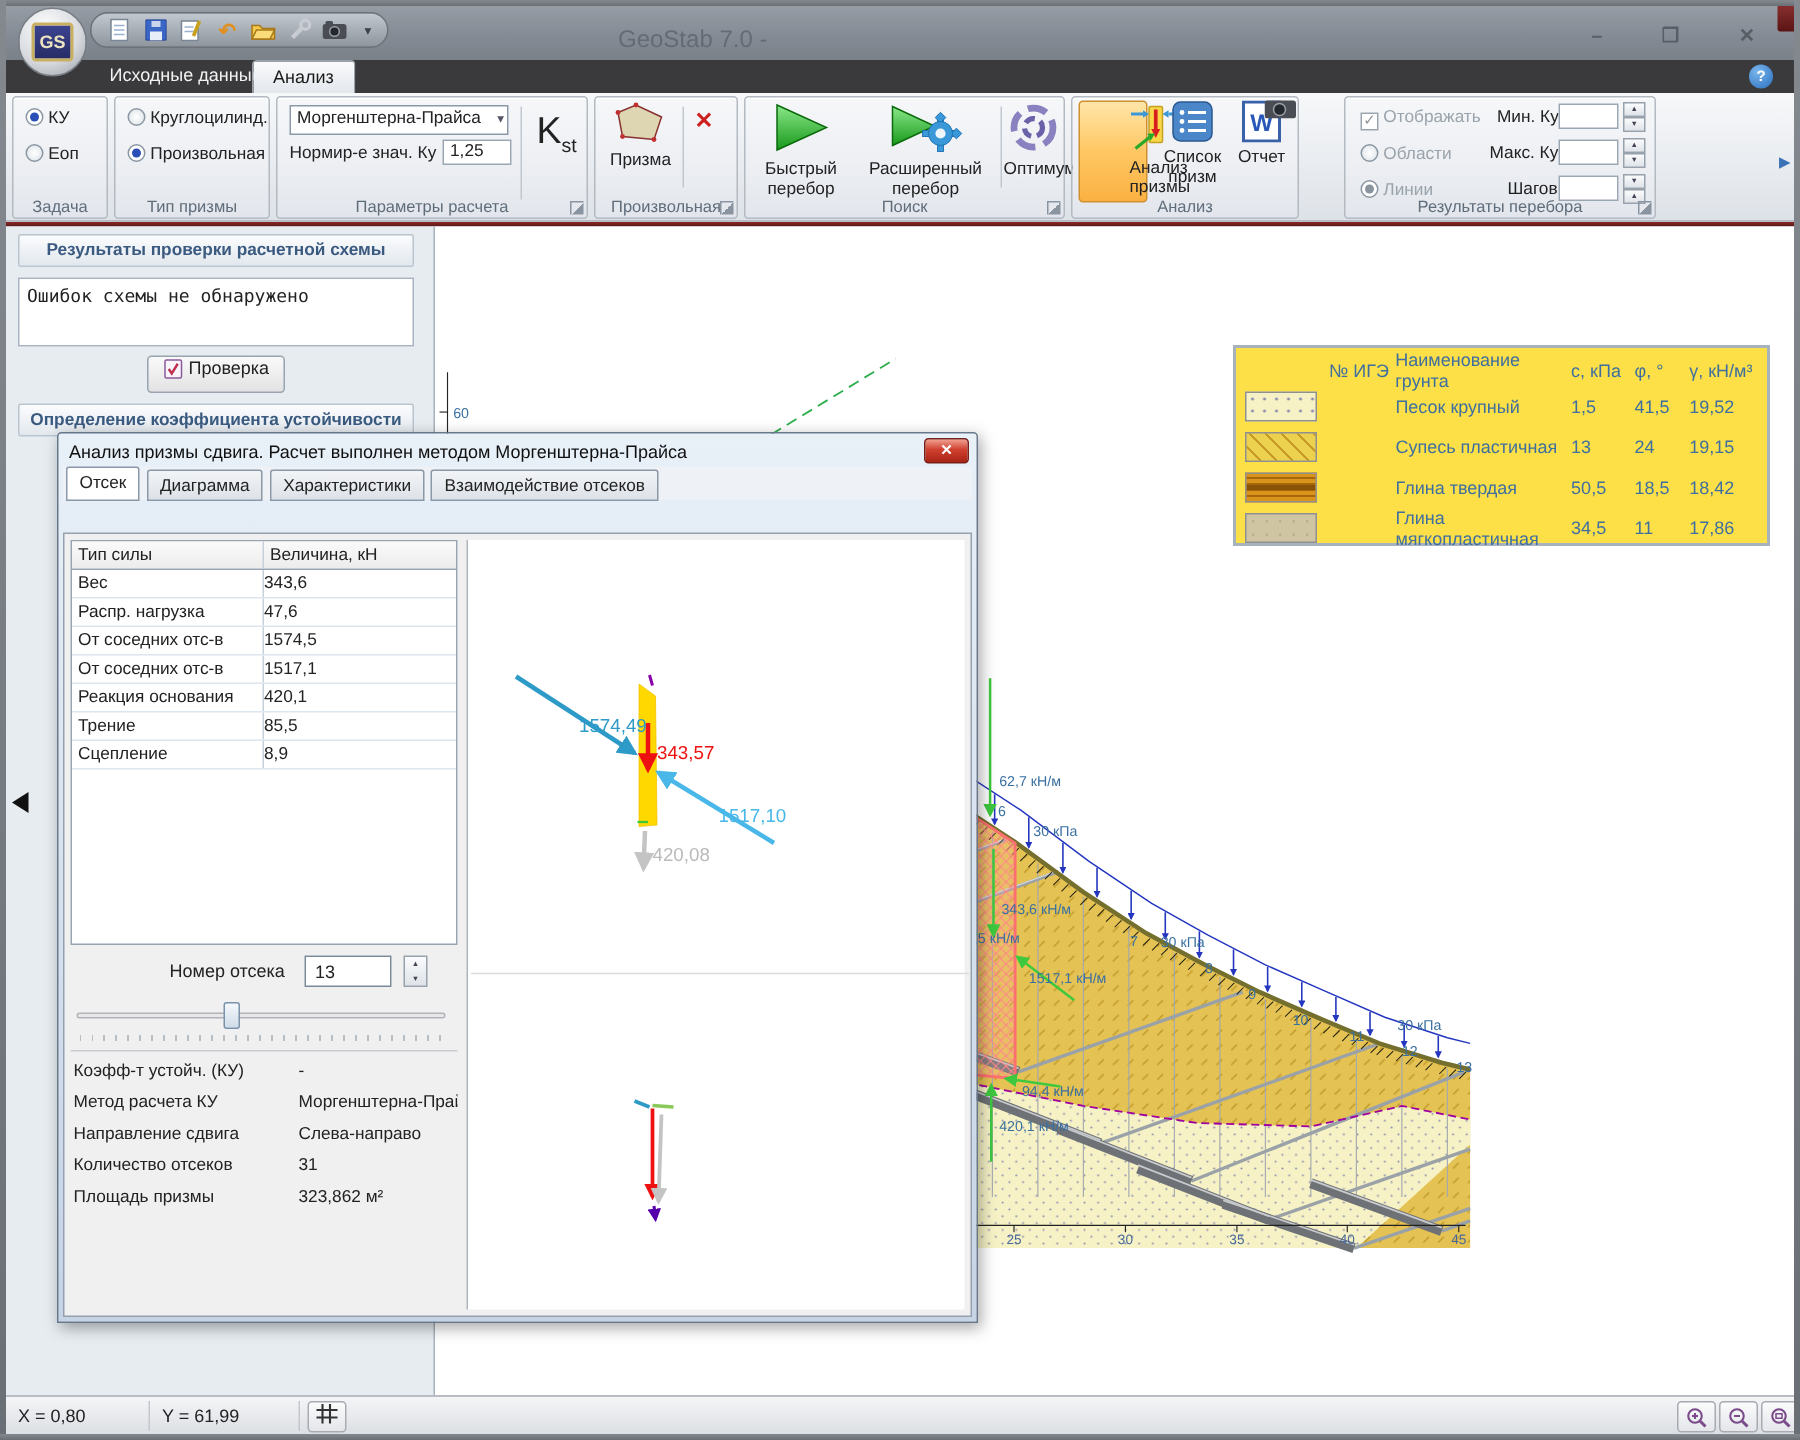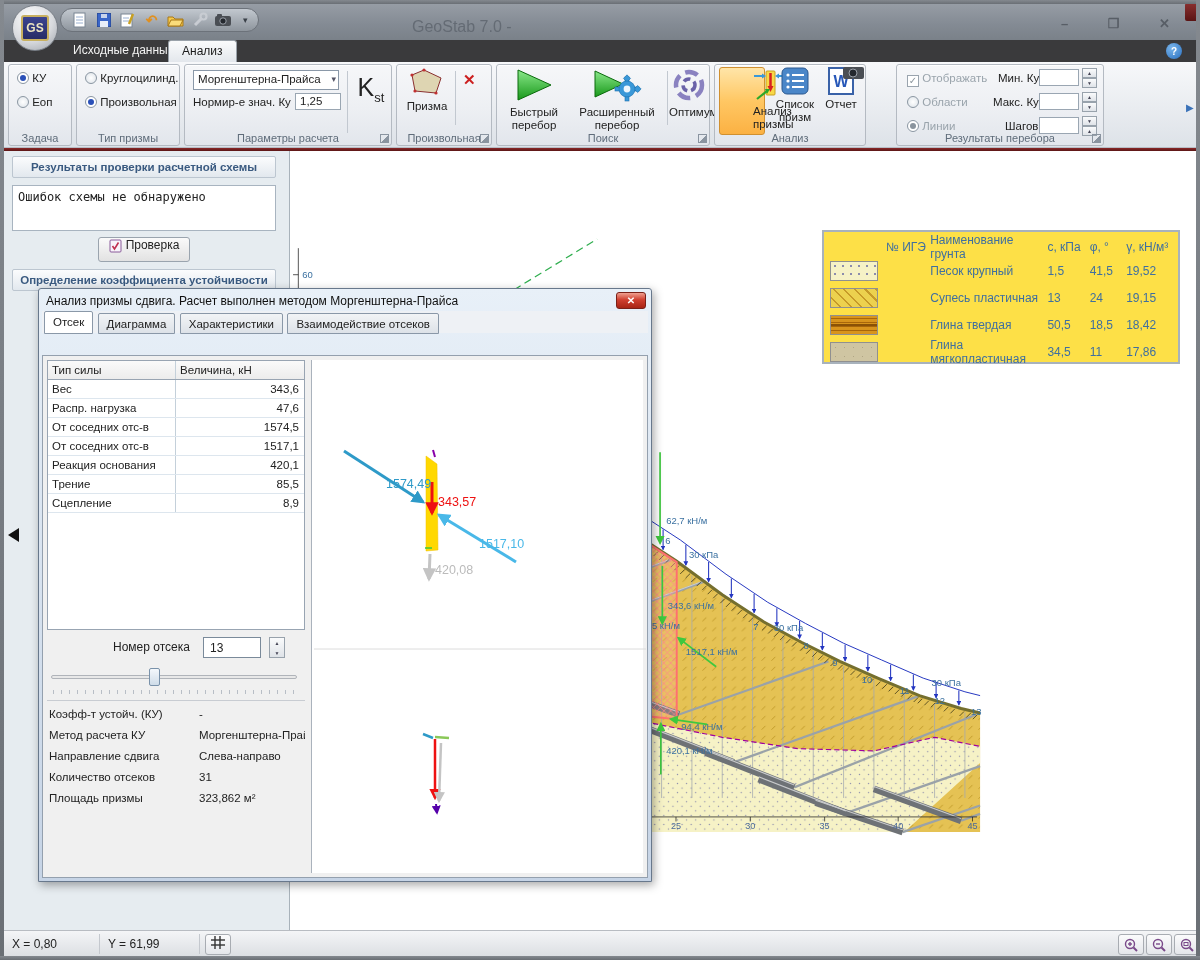--- a/index.html
+++ b/index.html
@@ -95,21 +95,21 @@
     text-align:center;line-height:15px;}
   #dlgtabs{position:absolute;left:3px;top:22px;right:3px;height:22px;background:#eef1f5;padding-left:2px;}
   .dtab{display:inline-block;height:21px;padding:4px 8px 0 8px;font-size:11.5px;border:1px solid #8a98a8;
     border-radius:2px 2px 0 0;background:linear-gradient(#f2f4f6,#dde2e8);margin-right:1px;vertical-align:bottom;}
   .dtab.active{background:#fff;font-weight:normal;height:23px;position:relative;z-index:2;}
   #dlgbody{position:absolute;left:3px;top:44px;right:3px;bottom:3px;background:#f0f0f0;border:1px solid #94a0ae;margin-top:22px;}
   #dpaneL{position:absolute;left:4px;top:4px;width:260px;bottom:4px;}
   #dtable{position:absolute;left:0;top:0;width:258px;height:270px;background:#fff;border:1px solid #98a4b2;font-size:11.5px;}
   .drow{display:flex;height:19px;border-bottom:1px solid #dde6ee;}
   .drow .c1{width:128px;border-right:1px solid #c4d0da;padding:3px 0 0 4px;overflow:hidden;white-space:nowrap;}
-  .drow .c2{flex:1;text-align:right;padding:3px 5px 0 0;}
+  .drow .c2{flex:1;padding:3px 5px 0 0;}
   .drow.dhead{background:linear-gradient(#fafafa,#ececec);border-bottom:1px solid #98a4b2;}
   .drow.dhead .c2{text-align:left;padding-left:4px;}
   #slicerow{position:absolute;left:0;top:280px;width:258px;height:22px;font-size:12px;}
   #slicebox{position:absolute;left:156px;top:-3px;width:58px;height:21px;background:#fff;border:1px solid #7a8a9a;padding:3px 0 0 6px;}
   #slicespin{position:absolute;left:222px;top:-3px;width:16px;height:21px;border:1px solid #98a2ac;background:linear-gradient(#fafbfc,#dfe3e8);
     font-size:5px;color:#445;text-align:center;line-height:10px;}
   #slider{position:absolute;left:4px;top:308px;width:246px;height:18px;}
   #slider .track{position:absolute;left:0;right:0;top:7px;height:4px;background:#e8e8e8;border:1px solid #b0b4ba;border-radius:2px;}
   #slider .thumb{position:absolute;left:98px;top:0px;width:11px;height:18px;background:linear-gradient(#f4f8fc,#cfdce8);
     border:1px solid #7a92aa;border-radius:2px;}

